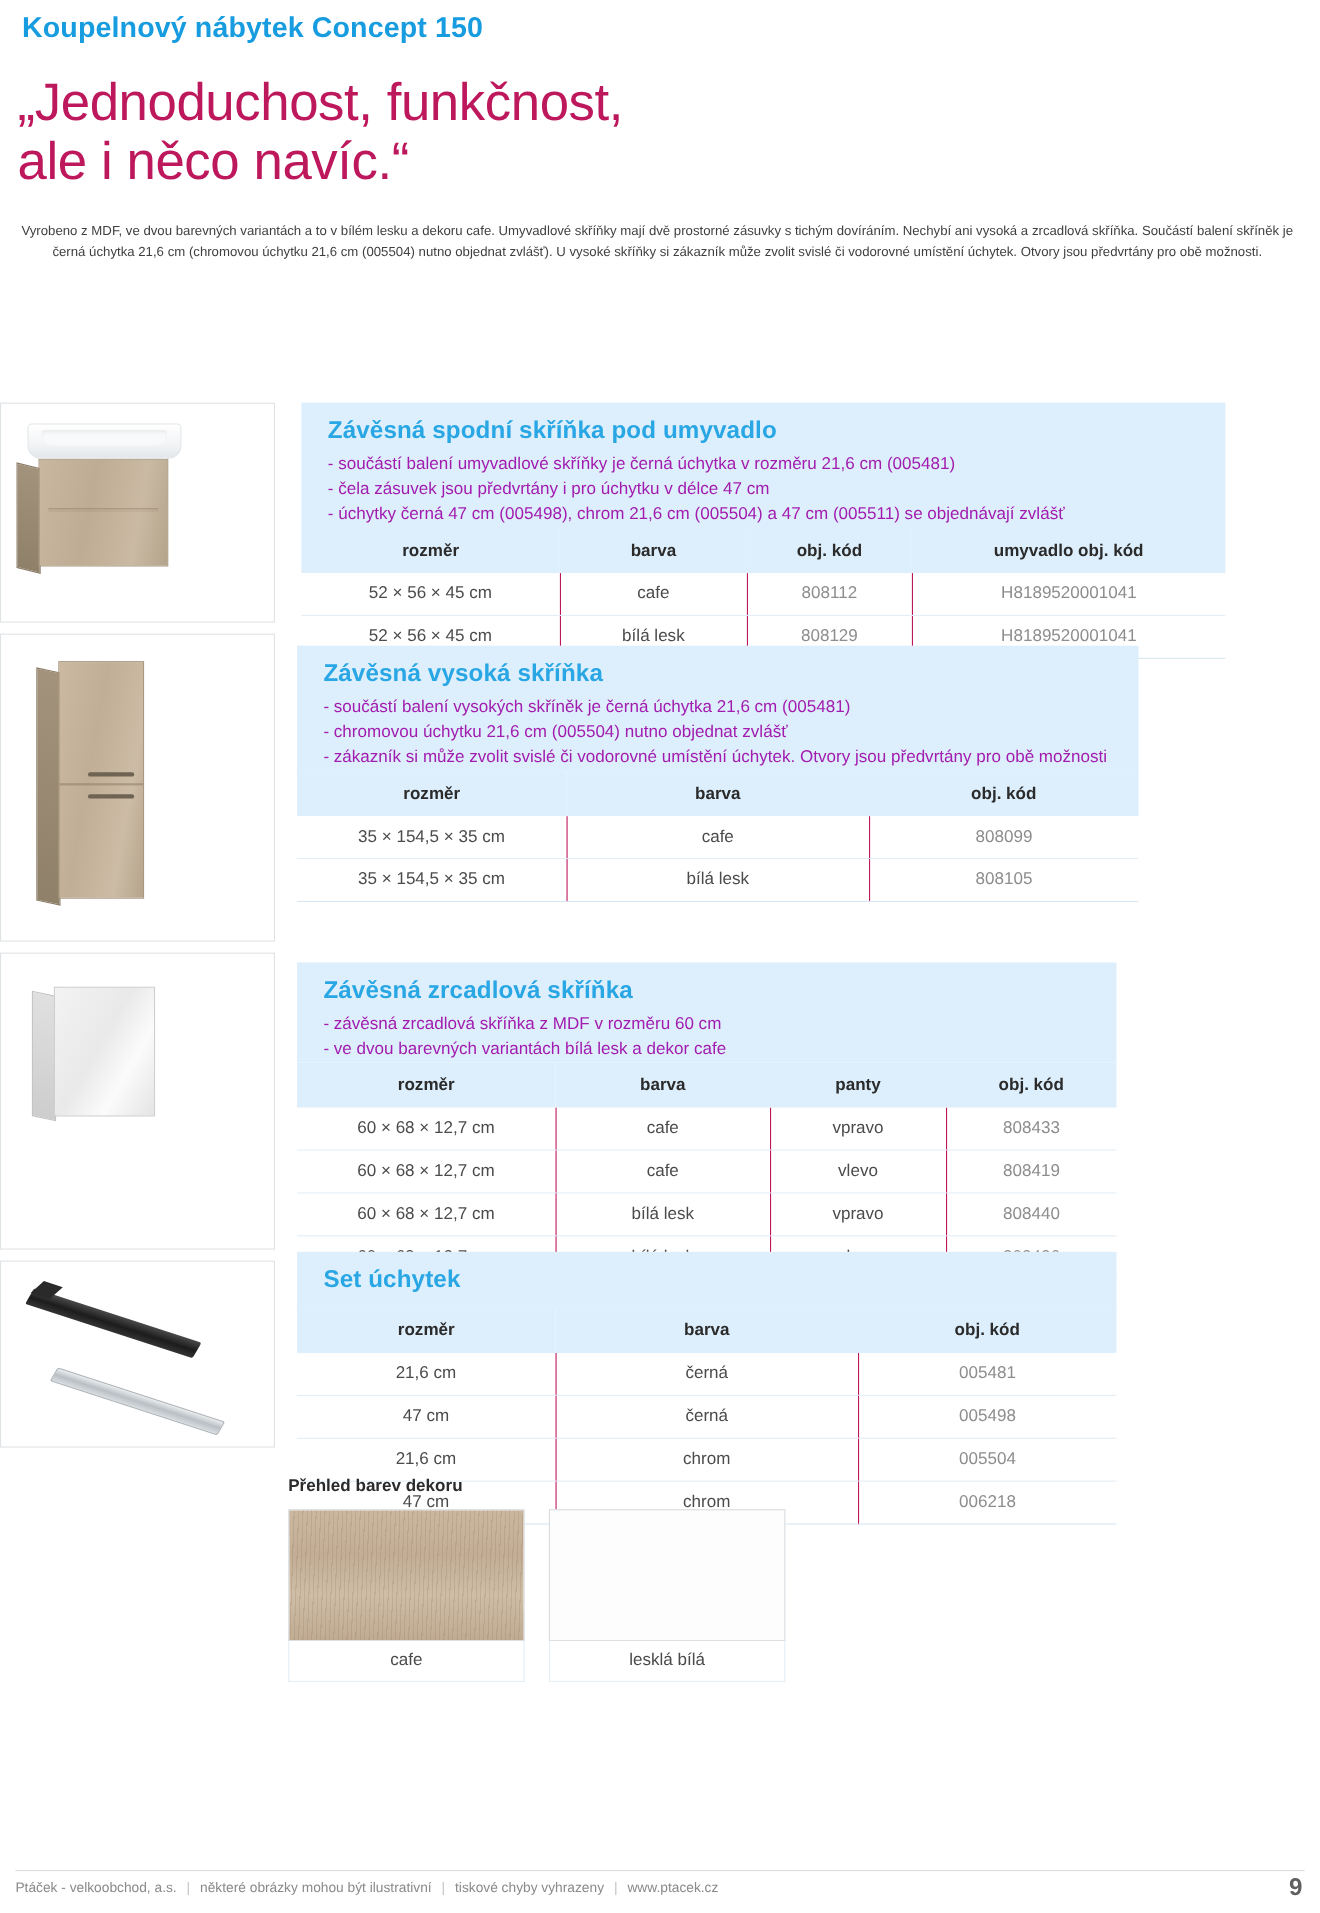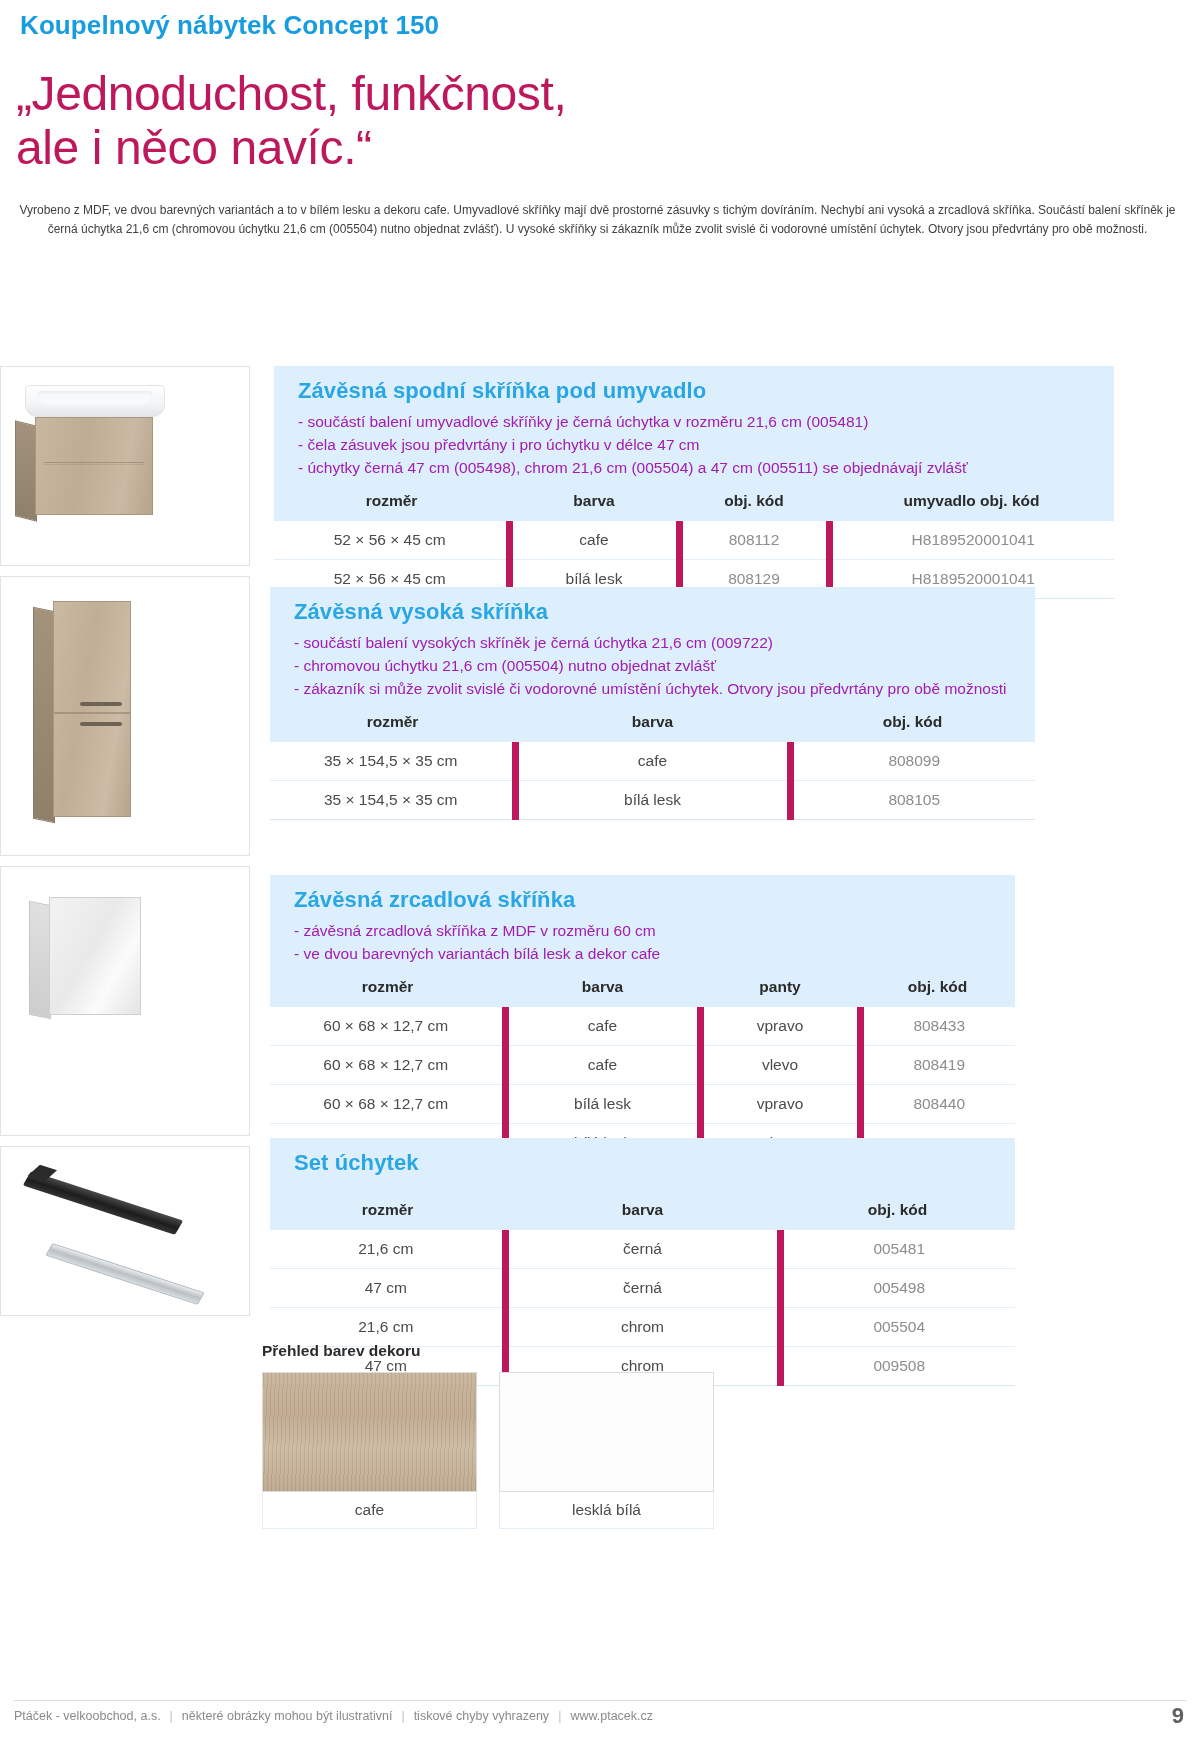--- a/index.html
+++ b/index.html
@@ -72,21 +72,21 @@
     color: #2b2b2b;
     text-align: center;
     padding: 12px 4px 11px;
   }
   tbody td {
     font-size: 15.5px;
     color: #4b4b4b;
     text-align: center;
     padding: 10px 4px;
     border-bottom: 1px solid #e4eef6;
-    border-right: 7px solid #be185d;
+    border-right: 1px solid #be185d;
     background: #fff;
   }
   tbody td:last-child { border-right: none; }
   tbody tr:last-child td { border-bottom: 1px solid #d8e7f2; }
   .code { color: #8d8d8d; }
 
   .sect { position: absolute; }
 
   
   .swatch-title {
@@ -253,21 +253,21 @@
         <div class="h1"></div>
         <div class="h2"></div>
       </div>
     </div>
   </div>
 
   <div class="sect" style="left:270px; top:587px; width:765px;">
     <div class="panel">
       <h2>Závěsná vysoká skříňka</h2>
       <ul>
-        <li>- součástí balení vysokých skříněk je černá úchytka 21,6 cm (009722)</li>
+        <li>- součástí balení vysokých skříněk je černá úchytka 21,6 cm (005481)</li>
         <li>- chromovou úchytku 21,6 cm (005504) nutno objednat zvlášť</li>
         <li>- zákazník si může zvolit svislé či vodorovné umístění úchytek. Otvory jsou předvrtány pro obě možnosti</li>
       </ul>
     </div>
     <table>
       <thead>
         <tr>
           <th style="width:245px">rozměr</th>
           <th style="width:275px">barva</th>
           <th>obj. kód</th>
@@ -372,21 +372,21 @@
           <td class="code">005498</td>
         </tr>
         <tr>
           <td>21,6 cm</td>
           <td>chrom</td>
           <td class="code">005504</td>
         </tr>
         <tr>
           <td>47 cm</td>
           <td>chrom</td>
-          <td class="code">009508</td>
+          <td class="code">006218</td>
         </tr>
       </tbody>
     </table>
   </div>
 
   <div class="sect" style="left:262px; top:1342px; width:480px;">
     <div class="swatch-title">Přehled barev dekoru</div>
     <div class="swatch-row" style="margin-top:12px;">
       <div class="swatch">
         <div class="sw-img sw-cafe"></div>

